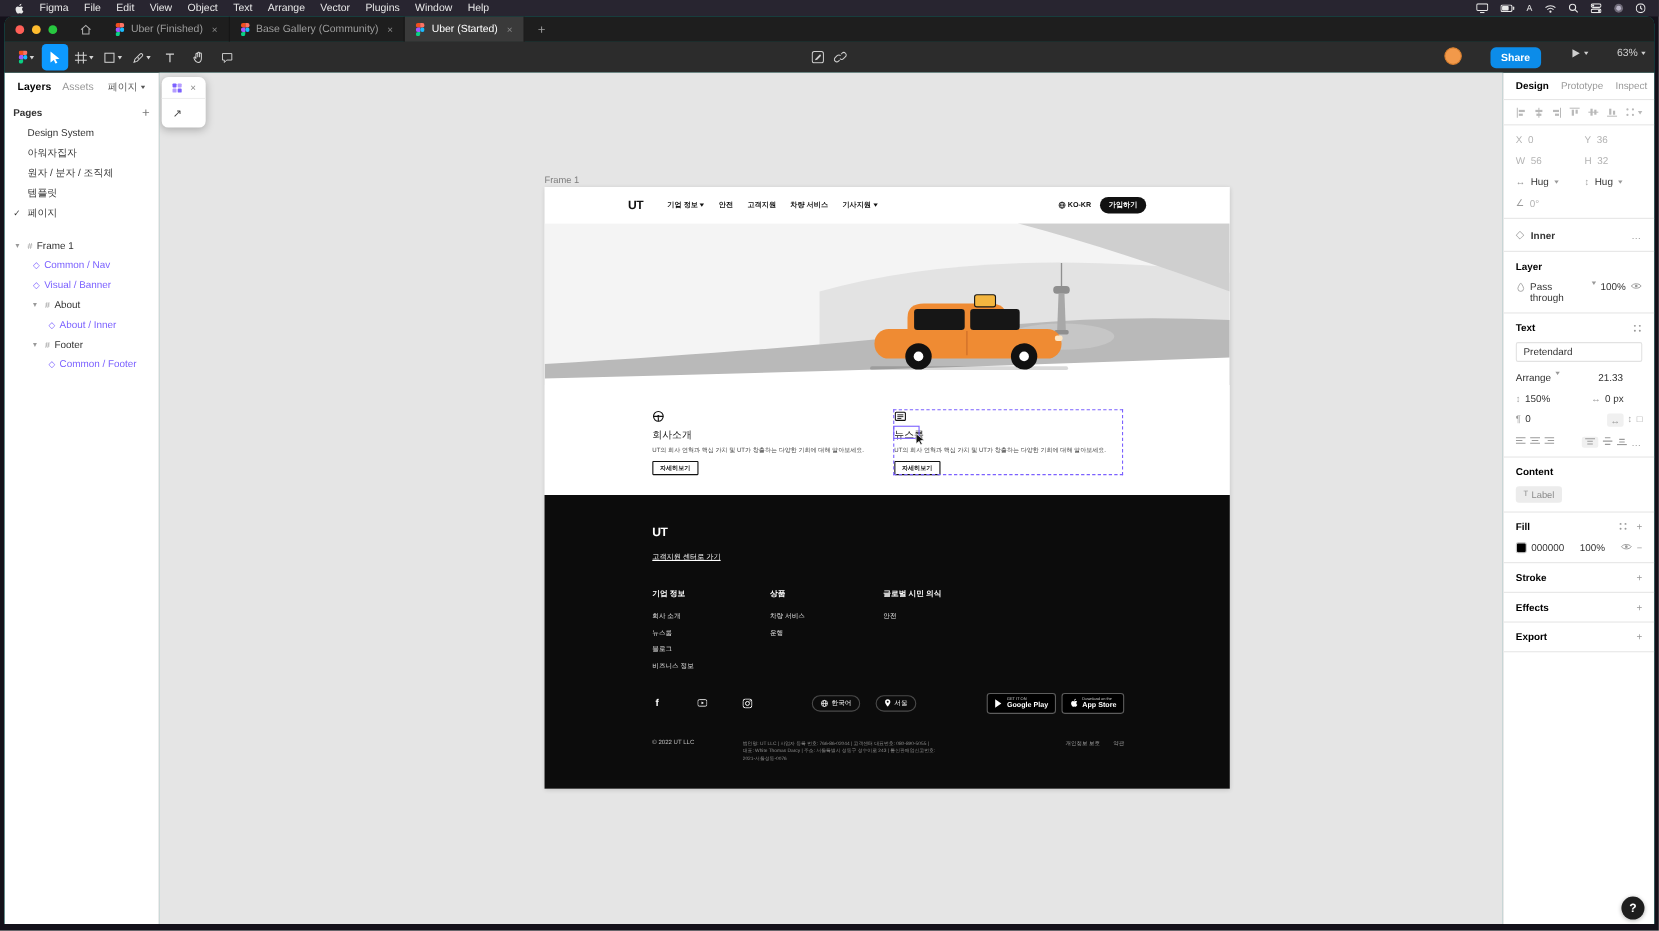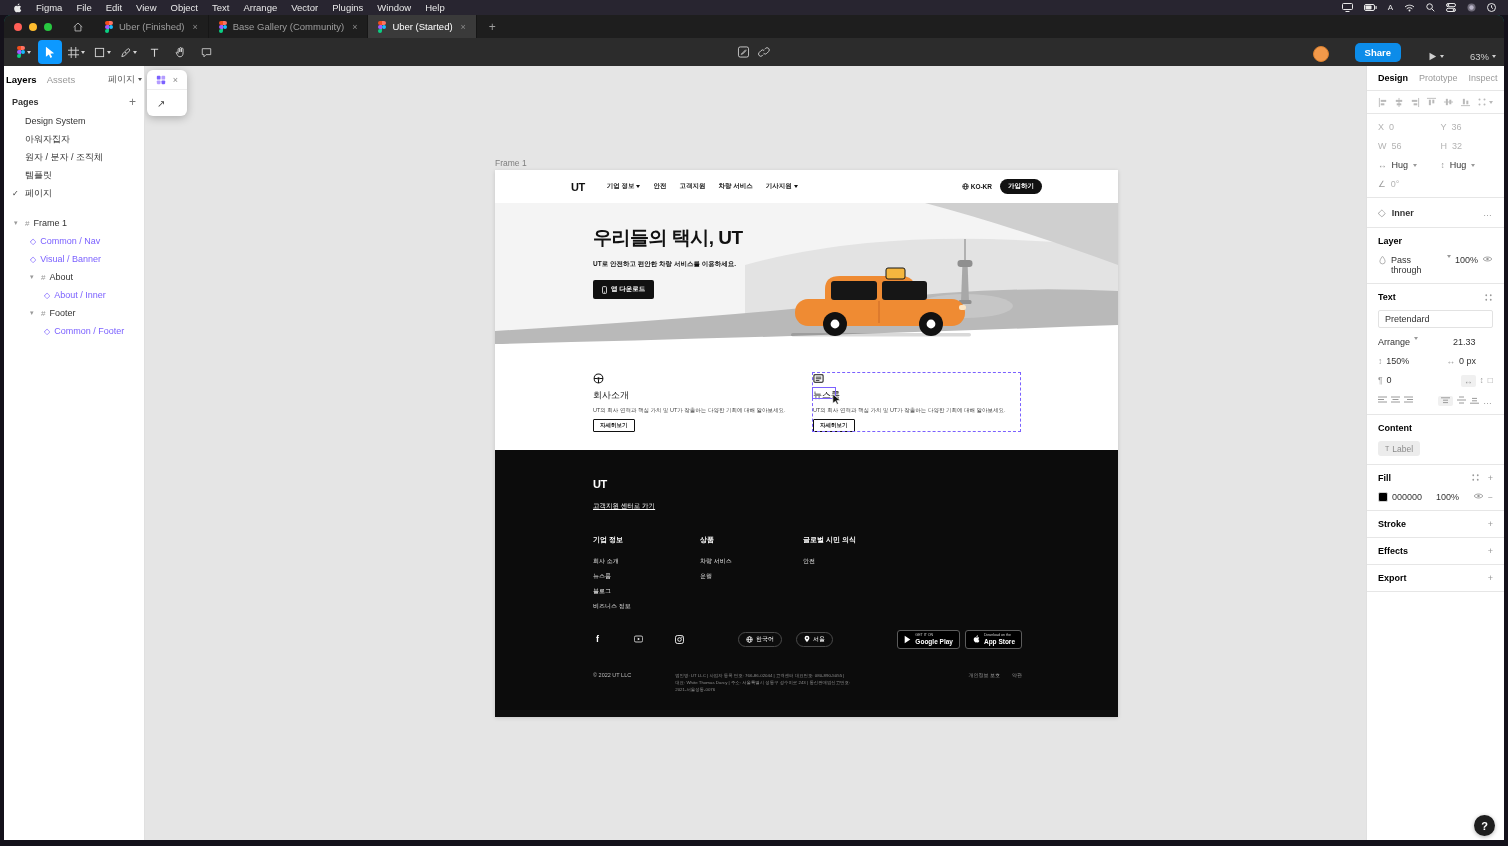--- a/index.html
+++ b/index.html
@@ -20,29 +20,29 @@
   .tabbar .home{width:26px;display:flex;align-items:center;justify-content:center;color:#b0b0b0;margin:0 4px 0 6px}
   .ftab{height:23px;display:flex;align-items:center;gap:6px;padding:0 10px;border-right:1px solid #161616;white-space:nowrap}
   .ftab.active{background:#3a3a3a;color:#fff}
   .ftab .x{color:#8a8a8a;font-size:9px;margin-left:2px}
   .newtab{padding:0 12px;font-size:12px;color:#9e9e9e}
   
   .toolbar{height:28px;background:#2c2c2c;display:flex;align-items:center;padding:0 8px;flex:0 0 auto;position:relative}
   .tbtn{height:24px;min-width:24px;display:flex;align-items:center;justify-content:center;gap:2px;border-radius:4px;color:#d4d4d4;margin-right:2px}
   .tbtn.active{background:#0d99ff;color:#fff}
   .center-tools{position:absolute;left:50%;transform:translateX(-50%);display:flex;gap:8px;color:#cfcfcf}
-  .tb-right{margin-left:auto;display:flex;align-items:flex-end;gap:26px}
+  .tb-right{margin-left:auto;display:flex;align-items:flex-start;gap:26px}
   .avatar{width:16px;height:16px;border-radius:50%;background:#f2994a;border:1px solid #d77f2f}
   .share{background:#0c8ce9;color:#fff;font-size:9.5px;padding:4px 10px;border-radius:5px;font-weight:600}
   .zoom{color:#cfcfcf;font-size:9.5px;display:flex;align-items:center;gap:3px}
   
   .main{flex:1;display:flex;min-height:0}
   
   .left-panel{width:141px;background:#fff;border-right:1px solid #e0e0e0;font-size:9px;color:#333;flex:0 0 auto}
-  .panel-tabs{height:26px;display:flex;align-items:center;gap:10px;padding:0 2px;font-size:9.5px}
+  .panel-tabs{height:26px;display:flex;align-items:center;gap:10px;padding:0 12px;font-size:9.5px}
   .ptab{color:#999}.ptab.on{color:#000;font-weight:700}
   .page-dd{margin-left:auto;display:flex;align-items:center;gap:3px;color:#555;font-size:9px}
   .pages-head{height:20px;display:flex;align-items:center;padding:0 8px;color:#333;font-weight:700}
   .pages-head .plus{margin-left:auto;color:#777;font-size:12px;font-weight:400}
   .page-row{height:18px;display:flex;align-items:center;padding-left:21px;position:relative;color:#333}
   .page-row .check{position:absolute;left:8px;font-size:8px;color:#333}
   .layer-list{margin-top:12px}
   .lrow{height:18px;display:flex;align-items:center;gap:4px;color:#333}
   .lrow .tri{color:#999;font-size:7px;width:7px}
   .lrow .fic{color:#999;font-size:8px}
@@ -493,33 +493,20 @@
               <rect x="387" y="78" width="45" height="19" rx="3" fill="#161616"></rect>
               <rect x="391" y="65" width="19" height="11" rx="2" fill="#f4b63f" stroke="#161616" stroke-width="1"></rect>
               <path d="M384 98 v22" stroke="#d0702a" stroke-width="1.2"></path>
               <circle cx="340" cy="121" r="12" fill="#111"></circle>
                 <circle cx="340" cy="121" r="4.4" fill="#fff"></circle>
               <circle cx="436" cy="121" r="12" fill="#111"></circle>
                 <circle cx="436" cy="121" r="4.4" fill="#fff"></circle>
               <rect x="464" y="102" width="7" height="5" rx="2" fill="#fde5c2"></rect>
             </g>
           </svg>
-          <div class="hero-copy">
-            <div class="hero-title">우리들의 택시, UT</div>
-            <div class="hero-sub">UT로 안전하고 편안한 차량 서비스를 이용하세요.</div>
-            <div class="hero-cta">
-              <span>
-                  <svg width="5" height="8" viewBox="0 0 6 9">
-                    <rect x="0.5" y="0.5" width="5" height="8" rx="1" fill="none" stroke="#fff"></rect>
-                    <circle cx="3" cy="7" r="0.6" fill="#fff"></circle>
-                  </svg>
-                </span>
-              <span>앱 다운로드</span>
-            </div>
-          </div>
         </div>
 
         <div class="s-features">
           <div class="fcard" style="left:98px">
             <span class="ic"><svg width="11" height="11" viewBox="0 0 12 12">
                   <circle cx="6" cy="6" r="4.8" fill="none" stroke="#111" stroke-width="1.1"></circle>
                   <circle cx="6" cy="6" r="1.3" fill="#111"></circle>
                   <path d="M1.2 6 h3.6 M7.2 6 h3.6 M6 7.3 V10.8" stroke="#111" stroke-width="1.1"></path>
                 </svg></span>
             <h4>회사소개</h4>

